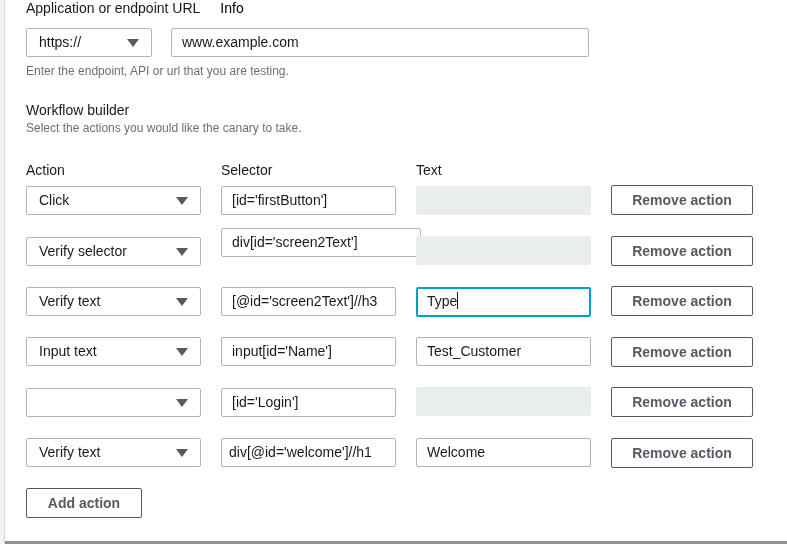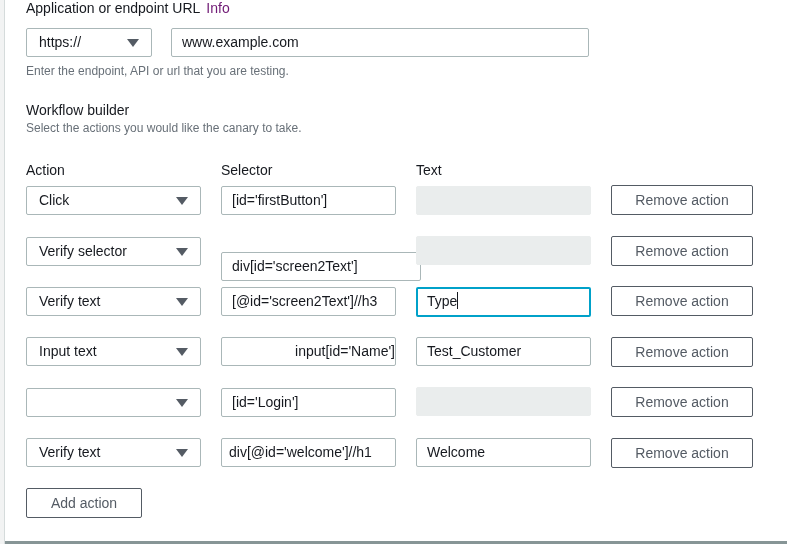--- a/index.html
+++ b/index.html
@@ -1,40 +1,40 @@
 <!DOCTYPE html>
 <html><head>
   <meta charset="utf-8">
   <style>
     * { box-sizing: border-box; margin: 0; padding: 0; }
     html, body { width: 787px; height: 544px; overflow: hidden; background: #ffffff; }
     body { font-family: "Liberation Sans", "DejaVu Sans", sans-serif; color: #16191f; position: relative; }
     .left-strip { position: absolute; left: 0; top: 0; width: 5px; height: 544px; background: #f2f3f3; border-right: 1px solid #d5dbdb; }
     .bottom-border { position: absolute; left: 5px; right: 0; top: 541px; height: 3px; background: #879596; }
     .label { position: absolute; font-size: 14px; color: #16191f; }
-    .info-link { color: #701a75; margin-left: 6px; cursor: pointer; }
+    .info-link { color: #000000; margin-left: 20px; cursor: pointer; }
     .hint { position: absolute; font-size: 12px; color: #687078; }
     .select {
       position: absolute; height: 29px; border: 1px solid #aab7b8; border-radius: 2px; background: #fff;
       font-size: 14px; color: #16191f; padding-left: 12px; line-height: 27px; cursor: pointer;
     }
     .select .caret {
       position: absolute; right: 12px; top: 10px; width: 0; height: 0;
       border-left: 6px solid transparent; border-right: 6px solid transparent; border-top: 8px solid #545b64;
     }
     .input {
       position: absolute; height: 29px; border: 1px solid #aab7b8; border-radius: 2px; background: #fff;
       font-size: 14px; color: #16191f; padding-left: 10px; line-height: 26px; white-space: nowrap; overflow: hidden;
     }
     .input.disabled { background: #eaeded; border-color: #eaeded; }
     .input.focused { border: 2px solid #00a1c9; padding-left: 9px; line-height: 25px; }
     .cursor { display: inline-block; width: 1px; height: 17px; background: #16191f; vertical-align: -3px; }
     .btn {
       position: absolute; height: 30px; border: 1px solid #545b64; border-radius: 2px; background: #fff;
-      font-size: 14px; font-weight: normal; color: #545b64; text-align: center; line-height: 28px; cursor: pointer;
+      font-size: 14px; font-weight: bold; color: #545b64; text-align: center; line-height: 28px; cursor: pointer;
     }
   </style>
 </head>
 <body>
 
 <div class="left-strip"></div>
 <div class="bottom-border"></div>
 
 <div class="label" style="left:26px; top:0px;">
   <span>Application or endpoint URL</span><span class="info-link">Info</span>
@@ -68,21 +68,21 @@
     <span></span>
   </div>
   <div class="btn" style="left:611px; top:185px; width:142px;">Remove action</div>
 </div>
 
 <div>
   <div class="select" style="left:26px; top:237px; width:175px;">
     <span>Verify selector</span>
     <span class="caret"></span>
   </div>
-  <div class="input" style="left:221px; top:252px; width:200px;">
+  <div class="input" style="left:221px; top:228px; width:200px;">
     <span>div[id='screen2Text']</span>
   </div>
   <div class="input disabled" style="left:416px; top:236px; width:175px;">
     <span></span>
   </div>
   <div class="btn" style="left:611px; top:236px; width:142px;">Remove action</div>
 </div>
 
 <div>
   <div class="select" style="left:26px; top:287px; width:175px;">
@@ -96,21 +96,21 @@
     <span>Type</span><span class="cursor"></span>
   </div>
   <div class="btn" style="left:611px; top:286px; width:142px;">Remove action</div>
 </div>
 
 <div>
   <div class="select" style="left:26px; top:337px; width:175px;">
     <span>Input text</span>
     <span class="caret"></span>
   </div>
-  <div class="input" style="left:221px; top:337px; width:175px;text-align:right;">
+  <div class="input" style="left:221px; top:337px; width:175px;">
     <span>input[id='Name']</span>
   </div>
   <div class="input" style="left:416px; top:337px; width:175px;">
     <span>Test_Customer</span>
   </div>
   <div class="btn" style="left:611px; top:337px; width:142px;">Remove action</div>
 </div>
 
 <div>
   <div class="select" style="left:26px; top:388px; width:175px;">

